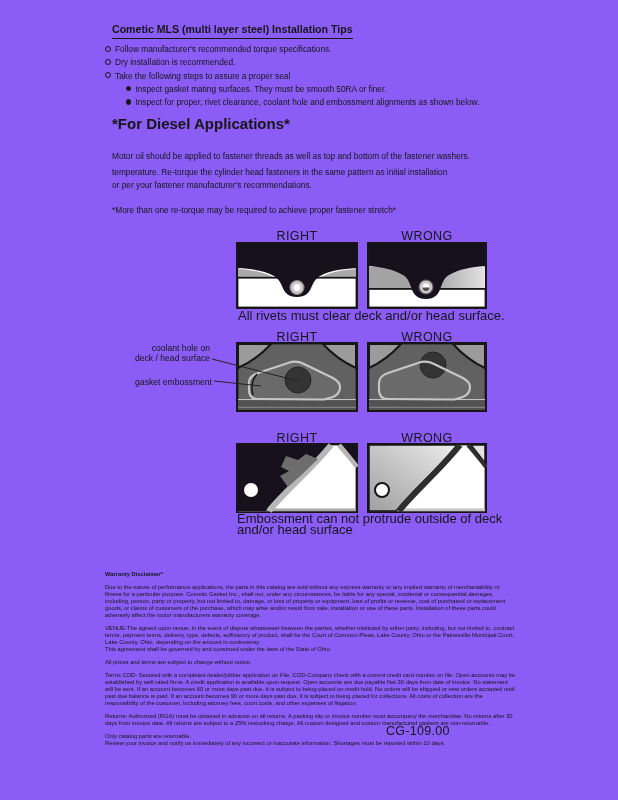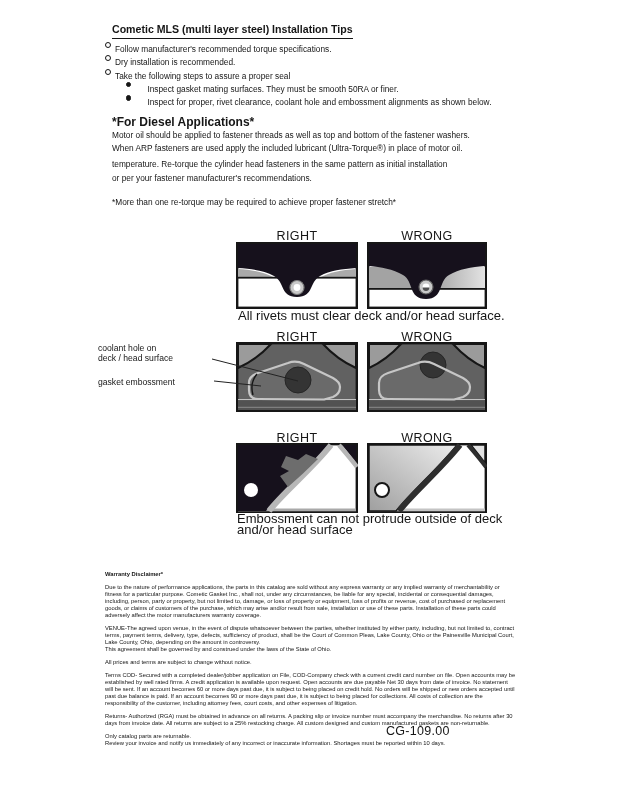--- a/index.html
+++ b/index.html
@@ -1,40 +1,40 @@
 <!DOCTYPE html>
 <html><head>
 <meta charset="utf-8">
 <style>
   html,body{margin:0;padding:0;background:#e8e8e8;}
   .page{
-    position:relative;width:618px;height:800px;background:#ffffff;
+    position:relative;width:618px;height:800px;background:#8b5cf6;
     font-family:"Liberation Sans",sans-serif;color:#161616;overflow:hidden;
   }
   .abs{position:absolute;}
   
   .title{
     left:112px;top:23px;font-size:10.6px;font-weight:bold;letter-spacing:0;
     border-bottom:1.4px solid #161616;padding-bottom:2.5px;white-space:nowrap;
   }
   .bullets{left:105px;top:43px;font-size:8.3px;}
-  .bullet-row{display:flex;align-items:flex-start;height:13.3px;line-height:13.3px;white-space:nowrap;}
-  .bullet-row.sub{margin-left:21px;gap:12px;}
+  .bullet-row{display:flex;align-items:center;height:13.3px;line-height:13.3px;white-space:nowrap;}
+  .bullet-row.sub{margin-left:21px;}
   .marker{width:4px;height:4px;border:0.9px solid #161616;border-radius:50%;
     display:inline-block;margin-right:4px;position:relative;top:-1px;flex:none;}
   .bullet-row.sub .marker{background:#161616;width:3.4px;height:3.4px;}
   .diesel{left:112px;top:115px;font-size:8.3px;}
-  .diesel-heading{font-size:12px;font-weight:bold;margin-bottom:0;white-space:nowrap;}
+  .diesel-heading{font-size:15px;font-weight:bold;margin-bottom:18px;white-space:nowrap;}
   .pline{height:13.2px;line-height:13.2px;white-space:nowrap;}
   .pgap{height:3px;}
   .note{margin-top:11px;height:13.2px;line-height:13.2px;white-space:nowrap;}
   
   .dlabel{font-size:12.5px;letter-spacing:0.4px;text-align:center;white-space:nowrap;}
   .dcaption{font-size:13px;white-space:nowrap;line-height:10.5px;}
-  .callout{font-size:8.6px;line-height:9.8px;white-space:nowrap;}
+  .callout{font-size:8.6px;text-align:right;line-height:9.8px;white-space:nowrap;}
   svg{display:block;}
   
   .disclaimer{left:105px;top:571px;width:412px;font-size:5.8px;line-height:7px;text-align:left;}
   .disc-h{font-weight:bold;margin:0 0 6px 0;}
   .disc-p{margin:0 0 6px 0;}
   .disc-p.tight{margin:0;}
   .page-code{left:386px;top:724px;font-size:12.5px;letter-spacing:0.3px;white-space:nowrap;}
 </style>
 </head>
 <body>
@@ -62,21 +62,20 @@
     </div>
     <div class="bullet-row sub">
       <span class="marker"></span>
       <span>Inspect for proper, rivet clearance, coolant hole and embossment alignments as shown below.</span>
     </div>
   </div>
 
   <div class="abs diesel">
     <div class="diesel-heading">*For Diesel Applications*</div>
     <div class="pline">Motor oil should be applied to fastener threads as well as top and bottom of the fastener washers.</div>
-    <div class="pline">When ARP fasteners are used apply the included lubricant (Ultra-Torque®) in place of motor oil.</div>
     <div class="pgap"></div>
     <div class="pline">temperature. Re-torque the cylinder head fasteners in the same pattern as initial installation</div>
     <div class="pline">or per your fastener manufacturer's recommendations.</div>
     <div class="note">*More than one re-torque may be required to achieve proper fastener stretch*</div>
   </div>
 
   <div class="abs dlabel" style="left:236px;top:229px;width:122px;">RIGHT</div>
   <div class="abs dlabel" style="left:367px;top:229px;width:120px;">WRONG</div>
 
   <svg class="abs" style="left:236px;top:242px;" width="122" height="67" viewBox="0 0 122 67">

